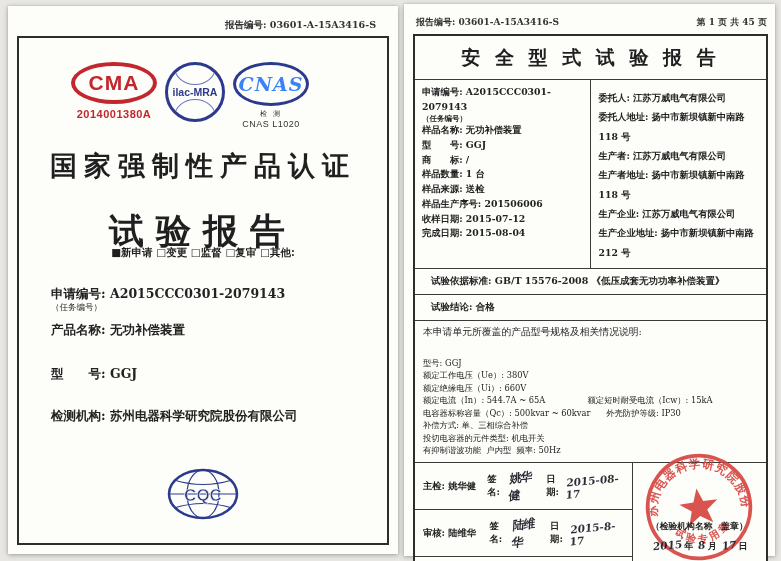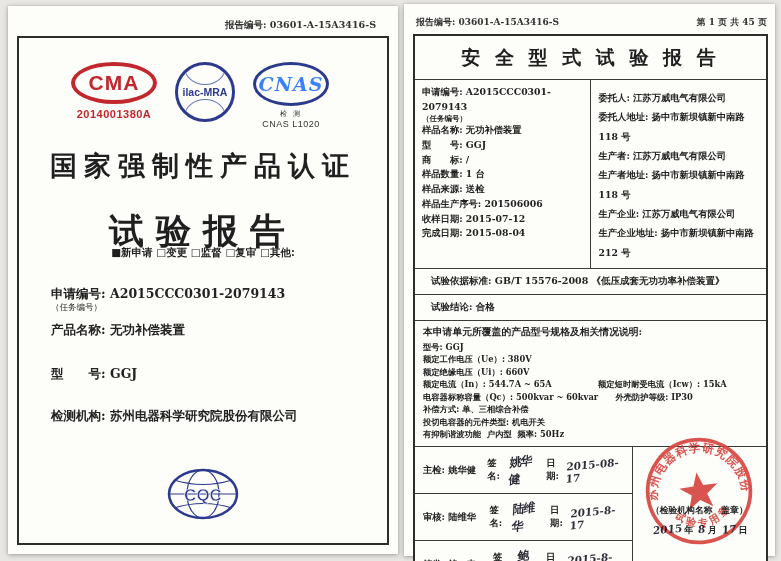--- a/index.html
+++ b/index.html
@@ -12,21 +12,21 @@
     overflow:hidden;
   }
   .paper {
     position:absolute; background:#fdfdfa;
     box-shadow:0 1px 5px rgba(0,0,0,.30), 0 0 1px rgba(0,0,0,.2);
   }
   
   #paper-left { left:8px; top:6px; width:390px; height:548px; }
   .l-reportno { position:absolute; top:13px; right:22px; font-size:9.5px; color:#333; font-weight:bold; }
   .l-frame { position:absolute; left:9px; right:9px; top:30px; bottom:9px; border:2px solid #2d2d2d; }
-  .l-logos { position:absolute; top:24px; left:52px; right:30px; display:flex; align-items:flex-start; gap:18px; }
+  .l-logos { position:absolute; top:24px; left:52px; right:30px; display:flex; align-items:flex-start; gap:8px; }
   .cma-block { text-align:center; }
   .cma-oval { width:86px; height:42px; border:4px solid #c2272d; border-radius:50%;
               display:flex; align-items:center; justify-content:center; }
   .cma-oval span { color:#c2272d; font-weight:bold; font-size:21px; letter-spacing:1px;
                    font-family:"Liberation Sans",sans-serif; }
   .cma-num { color:#c2272d; font-weight:bold; font-size:11px; margin-top:4px;
              font-family:"Liberation Sans",sans-serif; letter-spacing:.5px; }
   .ilac-circle { width:60px; height:60px; border:3px solid #2c3a8e; border-radius:50%;
                  position:relative; display:flex; align-items:center; justify-content:center; overflow:hidden; }
   .ilac-circle::before, .ilac-circle::after {
@@ -63,22 +63,22 @@
   .r-title { text-align:center; font-size:19px; font-weight:bold; letter-spacing:4px;
              padding:9px 0 8px 0; color:#1f1f1f; }
   .r-info { display:flex; }
   .r-info-left { width:50%; border-right:1px solid #3a3a3a; padding:5px 4px 6px 7px; }
   .r-info-right { width:50%; padding:8px 6px 6px 8px; }
   .iline { font-size:9.3px; line-height:1.58; font-weight:bold; color:#222; white-space:pre-wrap; }
   .iline.small { font-size:7.5px; line-height:1.2; }
   .r-info-right .iline { line-height:2.08; }
   .r-std, .r-conc { padding:6px 16px; font-size:9.5px; font-weight:bold; color:#222; }
   .r-spec { padding:5px 8px 6px 8px; }
-  .spec-title { font-size:9.8px; font-weight:bold; color:#1f1f1f; margin-bottom:2px; }
-  .spec-line { font-size:8.3px; line-height:1.5; color:#222; font-weight:bold; white-space:pre-wrap; }
+  .spec-title { font-size:9.8px; font-weight:normal; color:#1f1f1f; margin-bottom:18px; }
+  .spec-line { font-size:8.3px; line-height:1.5; color:#222; font-weight:normal; white-space:pre-wrap; }
   .r-approvals { display:flex; position:relative; }
   .appr-left { width:62%; border-right:1px solid #3a3a3a; }
   .appr-row { display:flex; align-items:center; padding:6px 6px 6px 8px; font-size:9.3px;
               font-weight:bold; color:#222; border-top:1px solid #3a3a3a; }
   .appr-row:first-child { border-top:none; }
   .appr-role { width:72px; white-space:pre-wrap; }
   .appr-signlab { margin-right:2px; }
   .ink { font-size:12px; color:#1b1b27; display:inline-block; transform:rotate(-7deg) skewX(-10deg);
          font-weight:bold; letter-spacing:-1px; opacity:.92; }
   .appr-datelab { margin-left:8px; }

